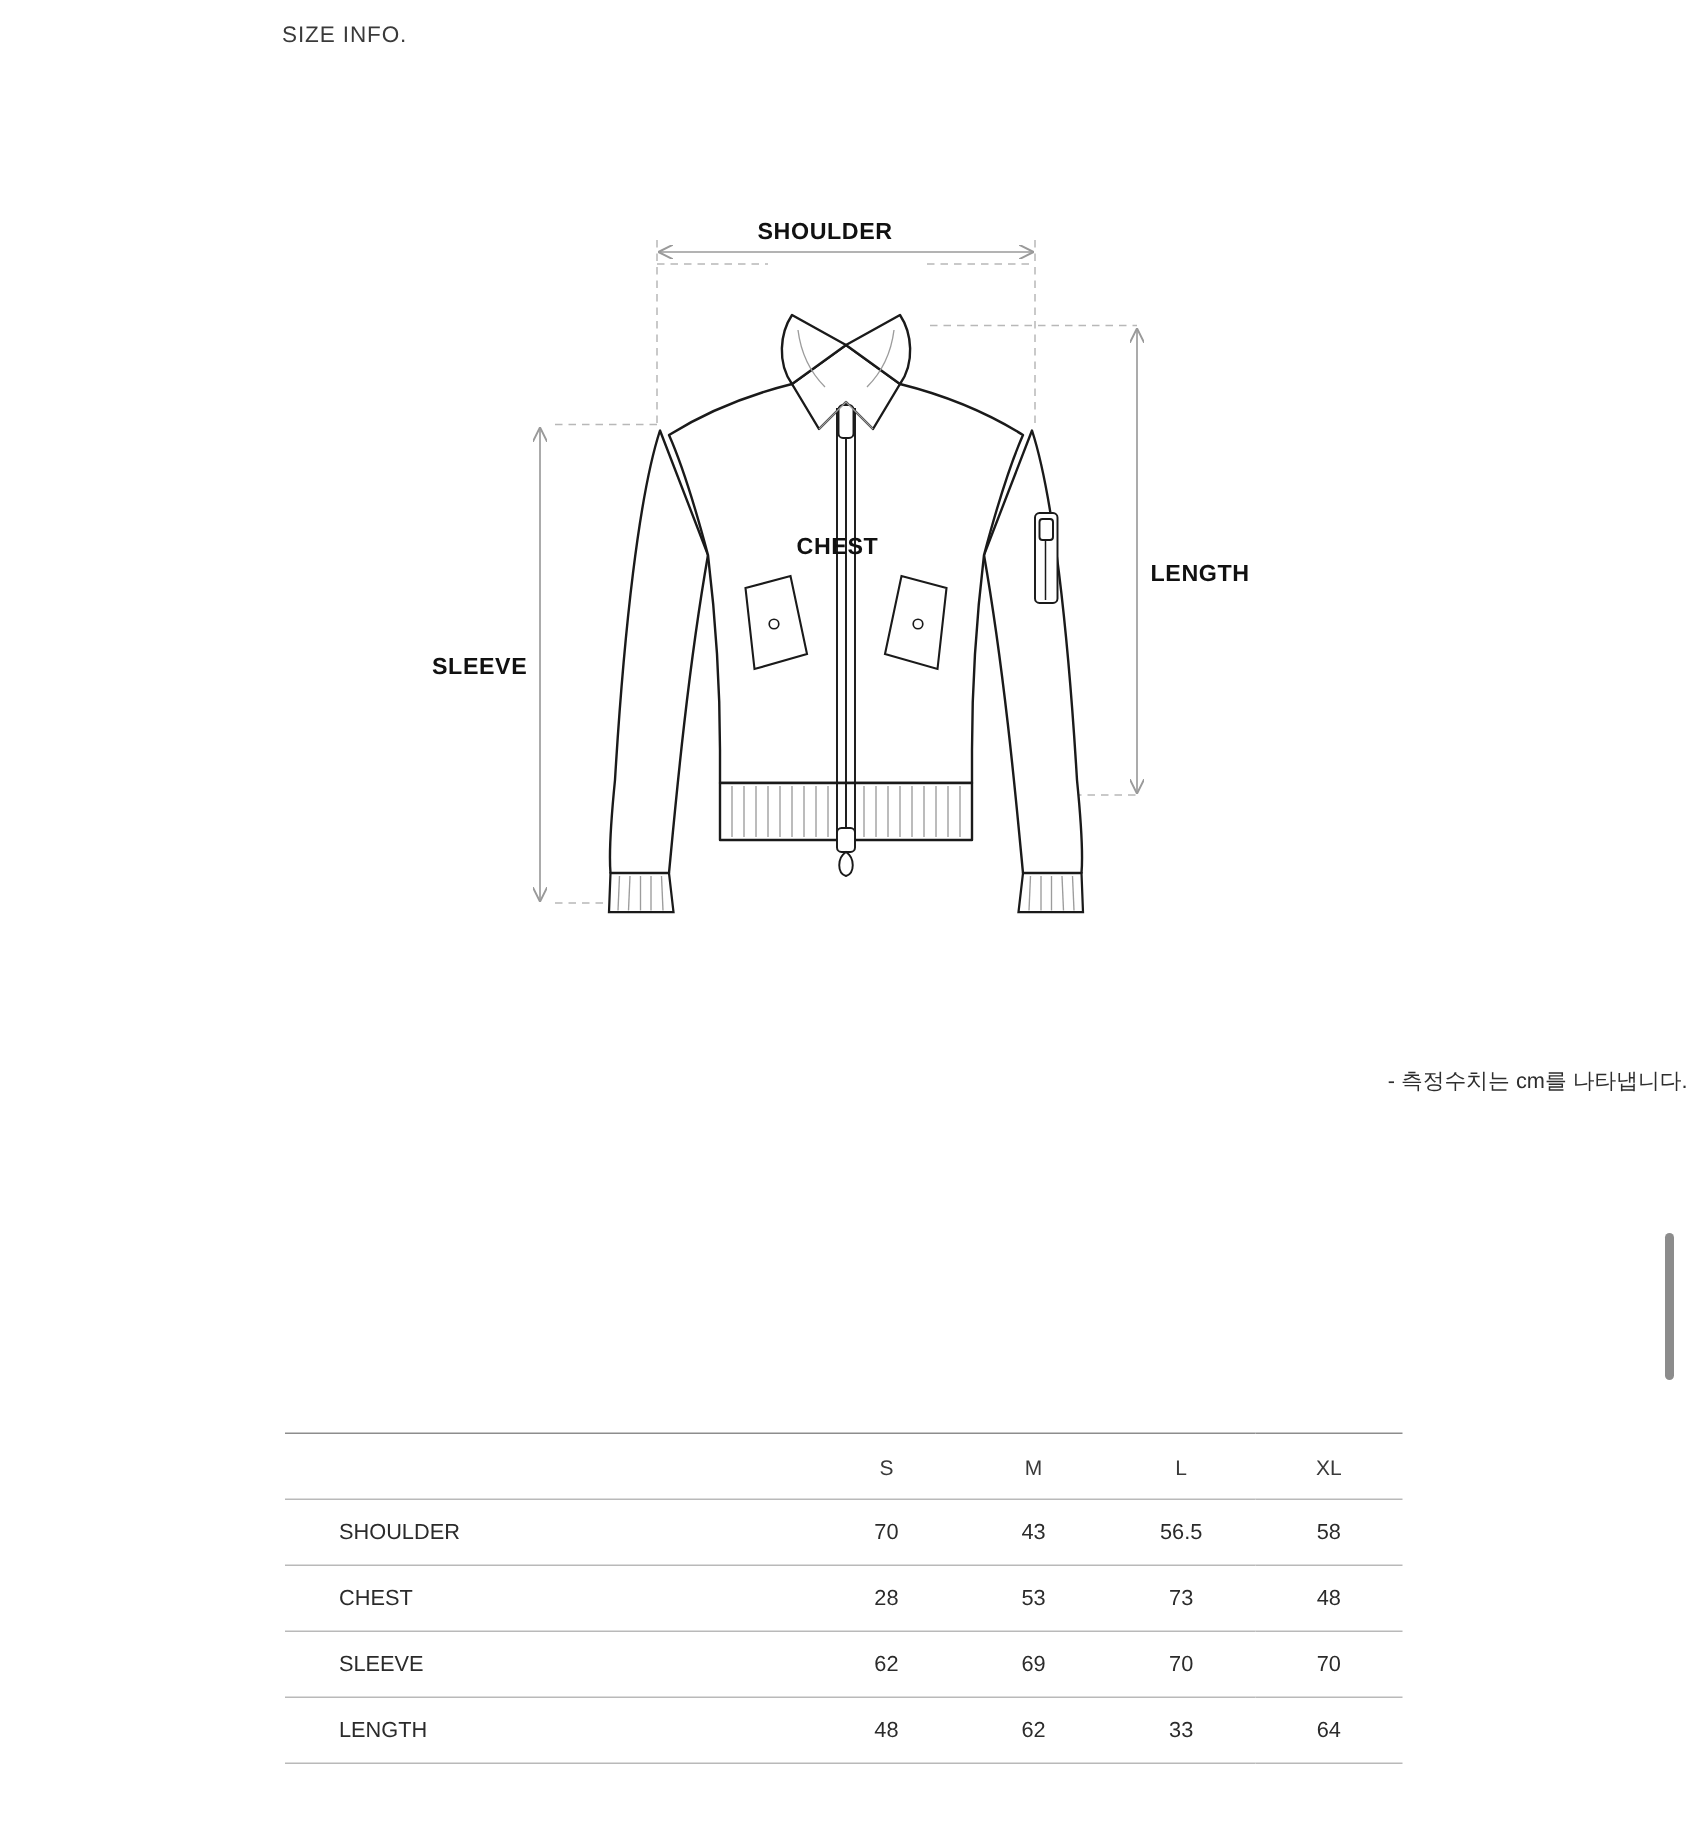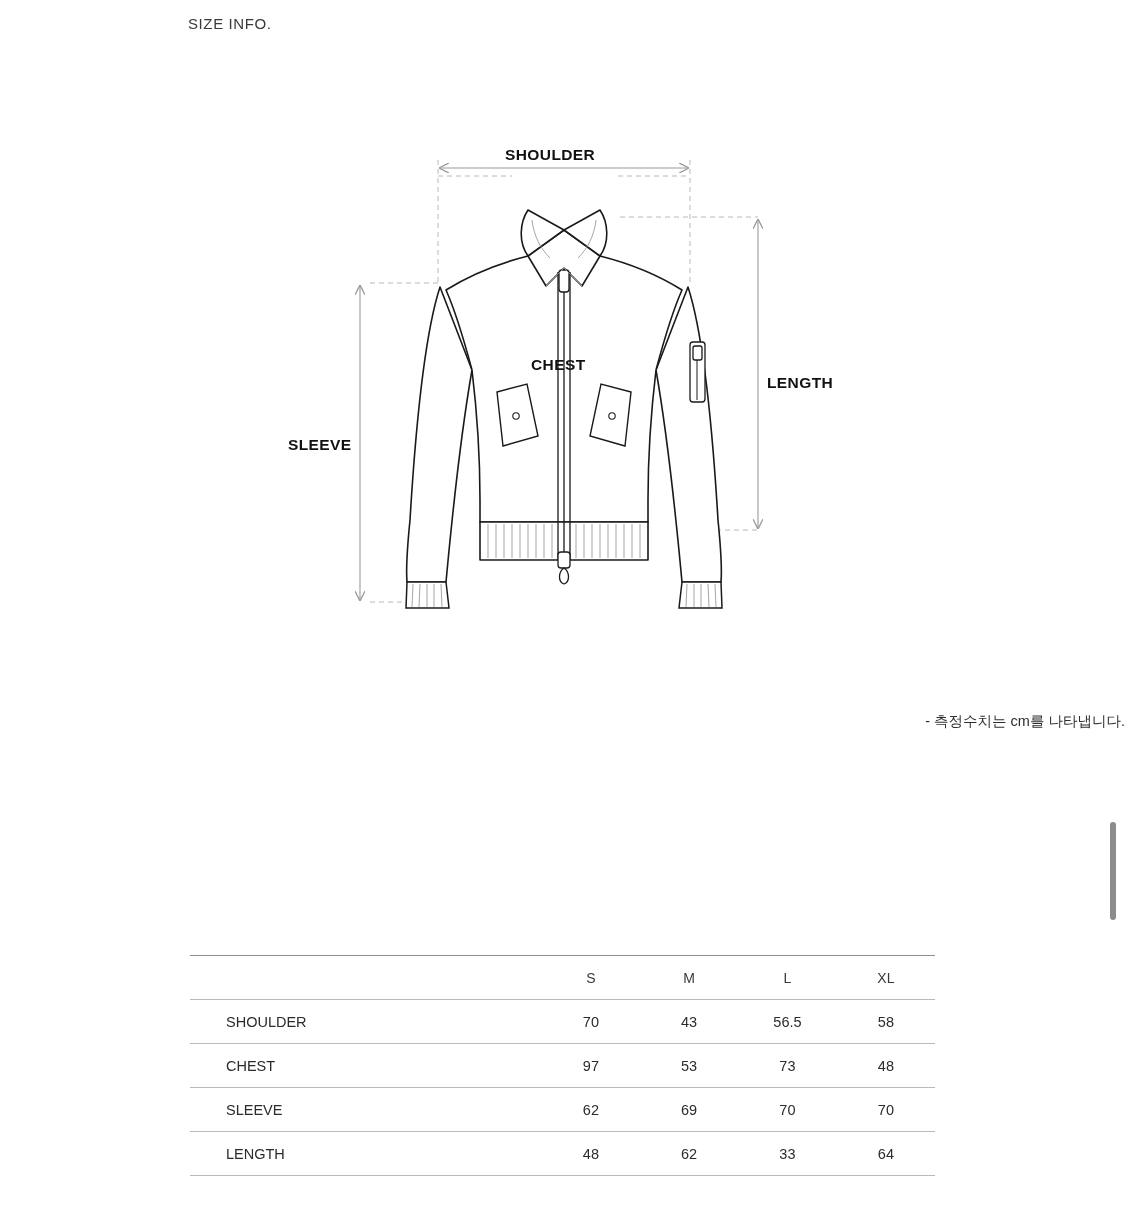--- a/index.html
+++ b/index.html
@@ -270,21 +270,21 @@
   <tbody>
     <tr>
       <td class="row-head">SHOULDER</td>
       <td class="col-cell">70</td>
       <td class="col-cell">43</td>
       <td class="col-cell">56.5</td>
       <td class="col-cell">58</td>
     </tr>
     <tr>
       <td class="row-head">CHEST</td>
-      <td class="col-cell">97</td>
+      <td class="col-cell">28</td>
       <td class="col-cell">53</td>
       <td class="col-cell">73</td>
       <td class="col-cell">48</td>
     </tr>
     <tr>
       <td class="row-head">SLEEVE</td>
       <td class="col-cell">62</td>
       <td class="col-cell">69</td>
       <td class="col-cell">70</td>
       <td class="col-cell">70</td>

